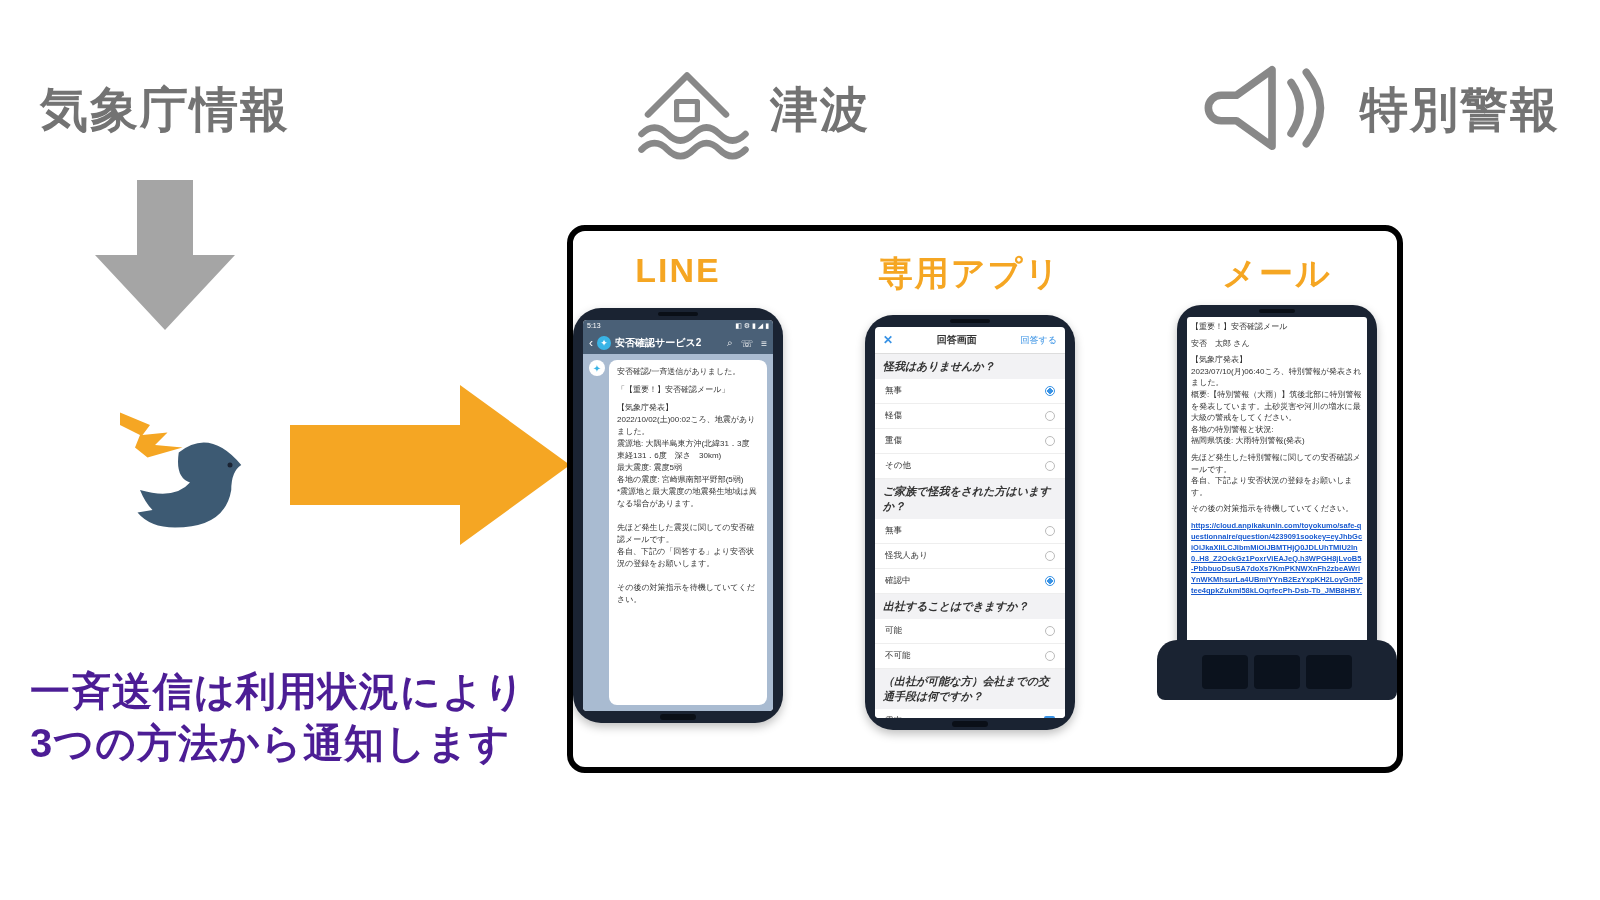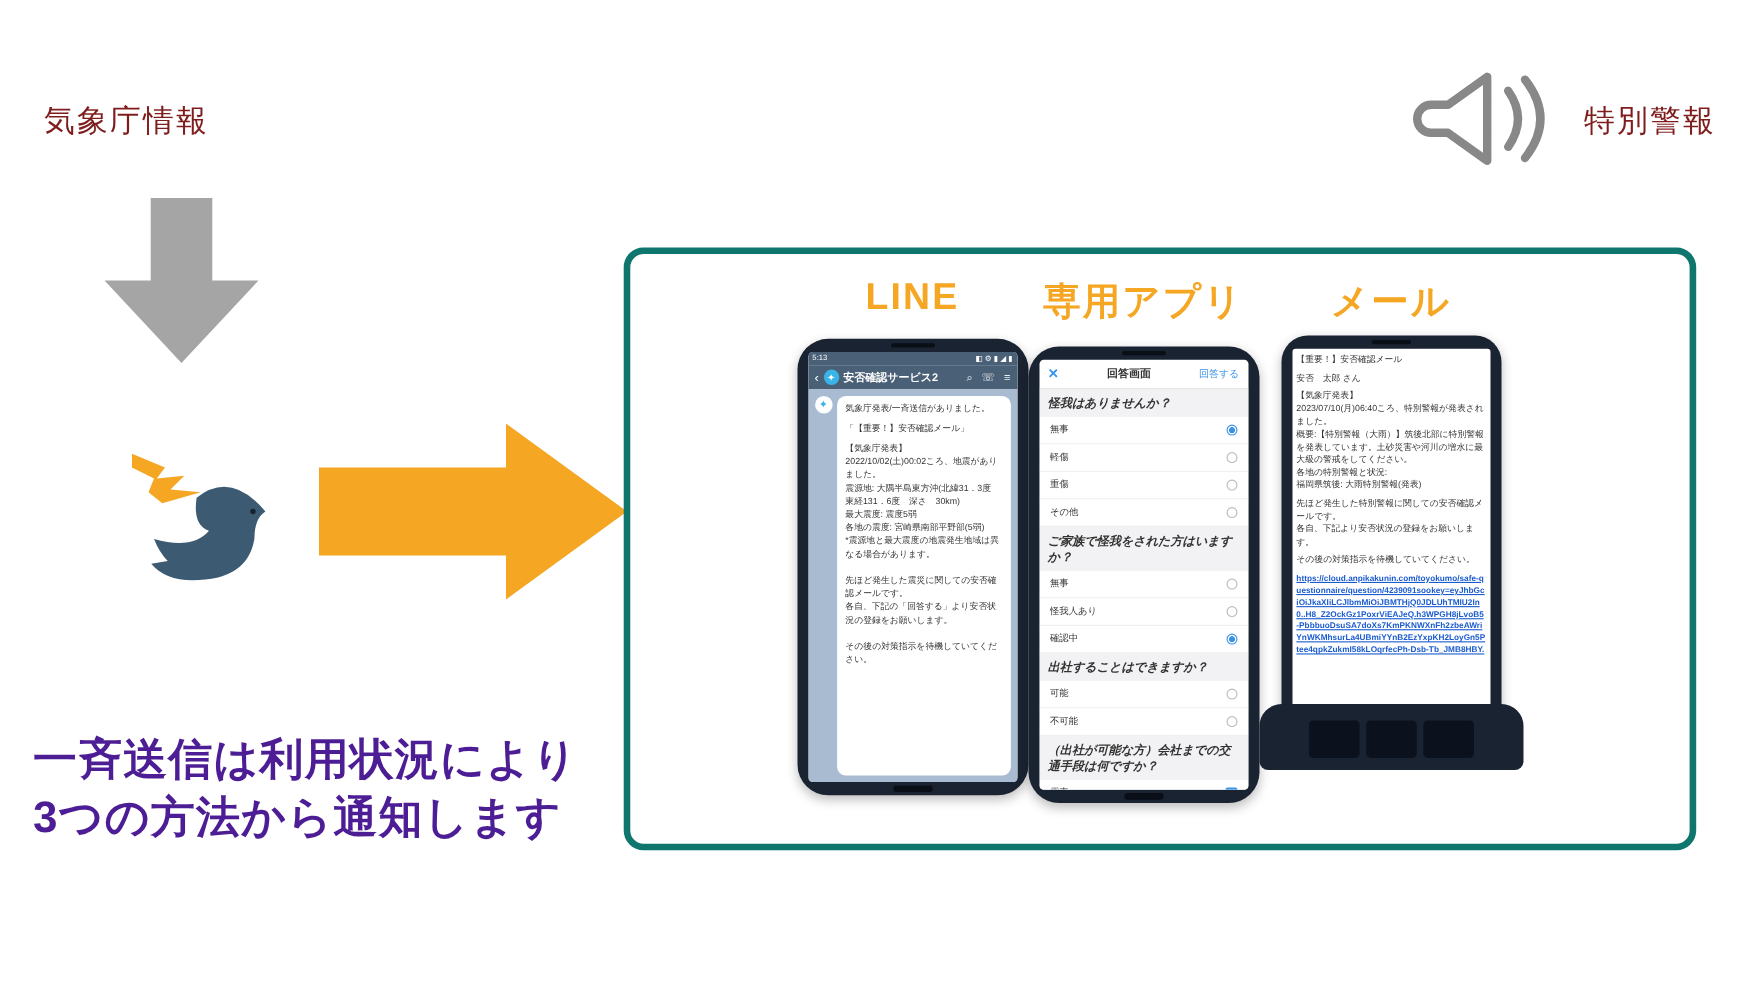--- a/index.html
+++ b/index.html
@@ -1,40 +1,40 @@
 <!DOCTYPE html>
 <html><head>
 <meta charset="utf-8">
 <style>
   * { box-sizing: border-box; }
   html, body { margin: 0; padding: 0; width: 1600px; height: 900px; background: #fff; font-family: "Hiragino Sans", "Meiryo", "Yu Gothic", sans-serif; color: #333; position: relative; overflow: hidden; }
 
   
   .top-row { position: absolute; left: 40px; top: 30px; right: 40px; height: 160px; display: flex; align-items: center; justify-content: space-between; }
   .top-item { display: flex; align-items: center; gap: 18px; }
-  .top-label { font-size: 28px; font-weight: 400; color: #7f1d1d; letter-spacing: 2px; }
+  .top-label { font-size: 48px; font-weight: 700; color: #737373; letter-spacing: 2px; }
   .top-icon { color: #888; }
 
   
   .grey-arrow { position: absolute; left: 95px; top: 180px; }
   .grey-arrow svg polygon { fill: #a5a5a5; }
 
   
   .dove { position: absolute; left: 110px; top: 390px; }
   .dove svg { width: 150px; height: 150px; }
 
   
   .orange-arrow { position: absolute; left: 290px; top: 385px; }
   .orange-arrow svg polygon { fill: #f5a623; }
 
   
   .bottom-text { position: absolute; left: 30px; top: 665px; font-size: 40px; font-weight: 700; color: #4c1d95; letter-spacing: 1px; line-height: 1.3; }
 
   
-  .orange-box { position: absolute; left: 567px; top: 225px; width: 975px; height: 548px; border: 6px solid #0f766e; border-radius: 18px; display: flex; justify-content: center; align-items: flex-start; padding-top: 20px; }
+  .orange-box { position: absolute; left: 567px; top: 225px; width: 836px; height: 548px; border: 6px solid #000000; border-radius: 18px; display: flex; justify-content: space-between; align-items: flex-start; padding-top: 20px; }
 
   
   .col { display: flex; flex-direction: column; align-items: center; gap: 18px; }
   .col-label { font-size: 34px; font-weight: 700; color: #f5a623; letter-spacing: 2px; }
 
   
   .phone { width: 210px; height: 415px; background: #1a2332; border-radius: 28px; padding: 12px 10px; position: relative; box-shadow: 0 4px 10px rgba(0,0,0,0.25); }
   .phone .screen { width: 100%; height: 100%; background: #fff; border-radius: 4px; overflow: hidden; font-size: 9px; color: #333; display: flex; flex-direction: column; }
   .phone .speaker { position: absolute; top: 4px; left: 50%; transform: translateX(-50%); width: 40px; height: 4px; background: #0a0f17; border-radius: 2px; }
   .phone .homebtn { position: absolute; bottom: 3px; left: 50%; transform: translateX(-50%); width: 36px; height: 6px; background: #0a0f17; border-radius: 3px;}
@@ -77,20 +77,31 @@
 </style>
 </head>
 <body>
 
 <div class="top-row">
   <div class="top-item">
     <span class="top-label">気象庁情報</span>
   </div>
   <div class="top-item">
     <span class="top-icon">
+      <svg width="130" height="130" viewBox="0 0 100 100" fill="none" stroke="#888" stroke-width="5" stroke-linecap="round" stroke-linejoin="round">
+        <polyline points="20,55 50,25 80,55"></polyline>
+        <rect x="42" y="45" width="16" height="14" stroke-width="4"></rect>
+        <path d="M15 70 q10 -10 20 0 t20 0 t20 0 t20 0"></path>
+        <path d="M15 82 q10 -10 20 0 t20 0 t20 0 t20 0"></path>
+      </svg>
+    </span>
+    <span class="top-label">津波</span>
+  </div>
+  <div class="top-item">
+    <span class="top-icon">
       <svg width="140" height="130" viewBox="0 0 110 100" fill="none" stroke="#888" stroke-width="6" stroke-linecap="round" stroke-linejoin="round">
         <path d="M15 40 h12 l28 -20 v60 l-28 -20 h-12 a10 10 0 0 1 0 -20 z"></path>
         <path d="M70 30 q14 20 0 40"></path>
         <path d="M82 22 q22 28 0 56"></path>
       </svg>
     </span>
     <span class="top-label">特別警報</span>
   </div>
 </div>
 
@@ -134,21 +145,21 @@
           <span class="back">‹</span>
           <span class="globe">✦</span>
           <span class="title">安否確認サービス2</span>
           <span class="ic">⌕</span>
           <span class="ic">☏</span>
           <span class="ic">≡</span>
         </div>
         <div class="line-body">
           <div class="line-avatar">✦</div>
           <div class="line-bubble">
-            <p>気象庁発表/一斉送信がありました。</p>
+            <p>安否確認/一斉送信がありました。</p>
             <p>「【重要！】安否確認メール」</p>
             <p style="white-space:pre-line">【気象庁発表】
 2022/10/02(土)00:02ころ、地震がありました。
 震源地: 大隅半島東方沖(北緯31．3度　東経131．6度　深さ　30km)
 最大震度: 震度5弱
 各地の震度: 宮崎県南部平野部(5弱)
 *震源地と最大震度の地震発生地域は異なる場合があります。
 
 先ほど発生した震災に関しての安否確認メールです。
 各自、下記の「回答する」より安否状況の登録をお願いします。

